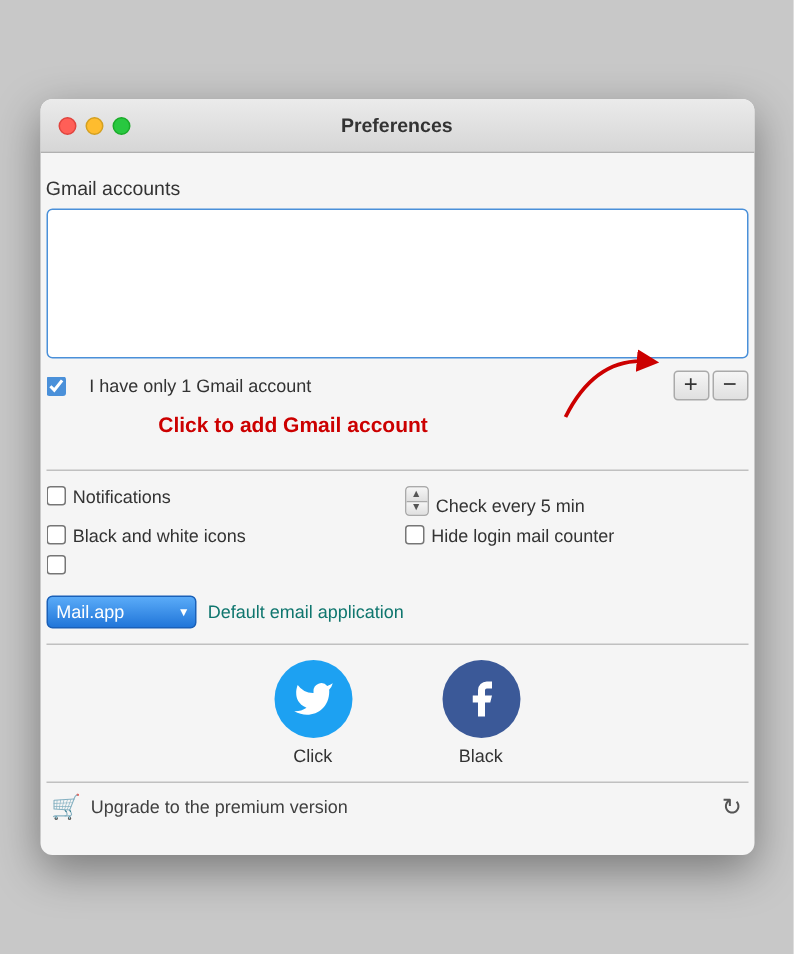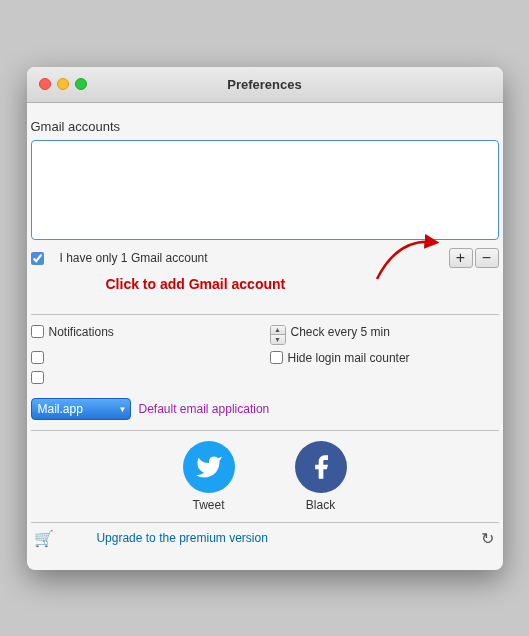--- a/index.html
+++ b/index.html
@@ -141,21 +141,21 @@
       color: #333;
     }
 
     .option-row input[type="checkbox"] {
       width: 13px;
       height: 13px;
     }
 
     .stepper-row {
       display: flex;
-      align-items: flex-start;
+      align-items: flex-end;
       gap: 5px;
       font-size: 12px;
       color: #333;
     }
 
     .stepper {
       display: flex;
       flex-direction: column;
       border: 1px solid #aaa;
       border-radius: 3px;
@@ -399,20 +399,21 @@
         <div class="stepper">
           <button class="stepper-btn">▲</button>
           <button class="stepper-btn">▼</button>
         </div>
         <span>Check every 5 min</span>
       </div>
 
 
       <label class="option-row">
         <input type="checkbox" style="">
+        <span>Black and white icons</span>
       </label>
 
       <label class="option-row">
         <input type="checkbox" style="">
         <span>Hide login mail counter</span>
       </label>
 
 
       <label class="option-row">
         <input type="checkbox" style="">
@@ -425,48 +426,48 @@
     </div>
 
     <div class="email-app-row">
       <div class="blue-select-wrapper">
         <select class="blue-select">
           <option>Mail.app</option>
           <option>Airmail</option>
           <option>Spark</option>
         </select>
       </div>
-      <span style="font-size:12px; color:#a21caf;">Default email application</span>
+      <span style="font-size:12px; color:#0f766e;">Default email application</span>
     </div>
 
     <hr class="divider2">
 
     <div class="social-row">
       <div class="social-btn">
         <div class="twitter-circle">
 
           <svg width="28" height="28" viewBox="0 0 24 24" fill="white">
             <path d="M23 3a10.9 10.9 0 01-3.14 1.53 4.48 4.48 0 00-7.86 3v1A10.66 10.66 0 013 4s-4 9 5 13a11.64 11.64 0 01-7 2c9 5 20 0 20-11.5a4.5 4.5 0 00-.08-.83A7.72 7.72 0 0023 3z"></path>
           </svg>
         </div>
-        <span class="social-label">Tweet</span>
+        <span class="social-label">Click</span>
       </div>
 
       <div class="social-btn">
         <div class="facebook-circle">
           <svg width="28" height="28" viewBox="0 0 24 24" fill="white">
             <path d="M18 2h-3a5 5 0 00-5 5v3H7v4h3v8h4v-8h3l1-4h-4V7a1 1 0 011-1h3z"></path>
           </svg>
         </div>
         <span class="social-label">Black</span>
       </div>
     </div>
 
     <div class="upgrade-row">
       <div class="upgrade-left">
         <span class="cart-icon">🛒</span>
-        <span style="cursor:pointer; color:#0369a1; font-size:12px;margin-left:36px;">Upgrade to the premium version</span>
+        <span style="cursor:pointer; color:#404040; font-size:12px;">Upgrade to the premium version</span>
       </div>
       <span class="refresh-icon">↻</span>
     </div>
 
   </div>
 </div>
 
 </body></html>

